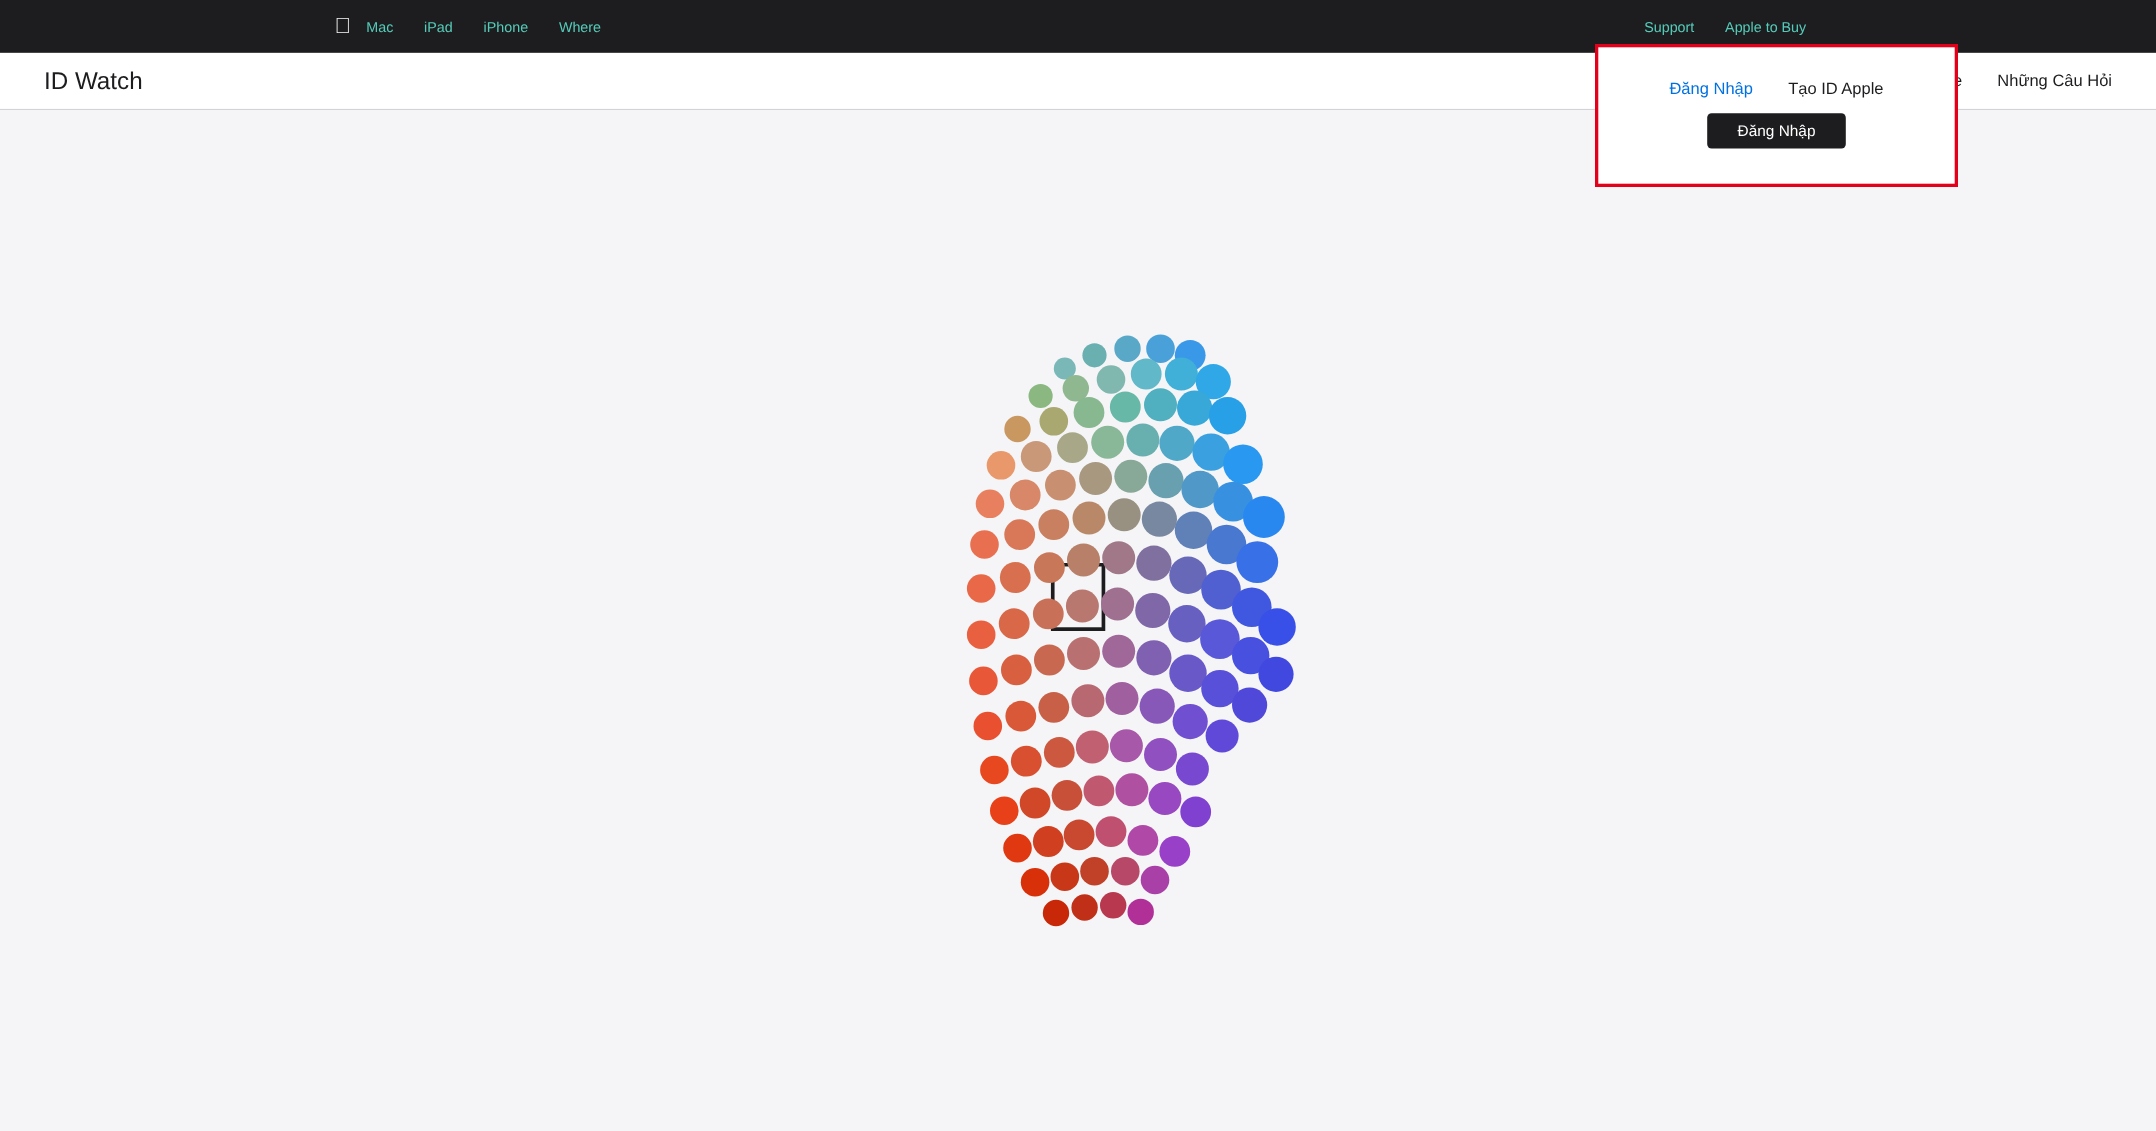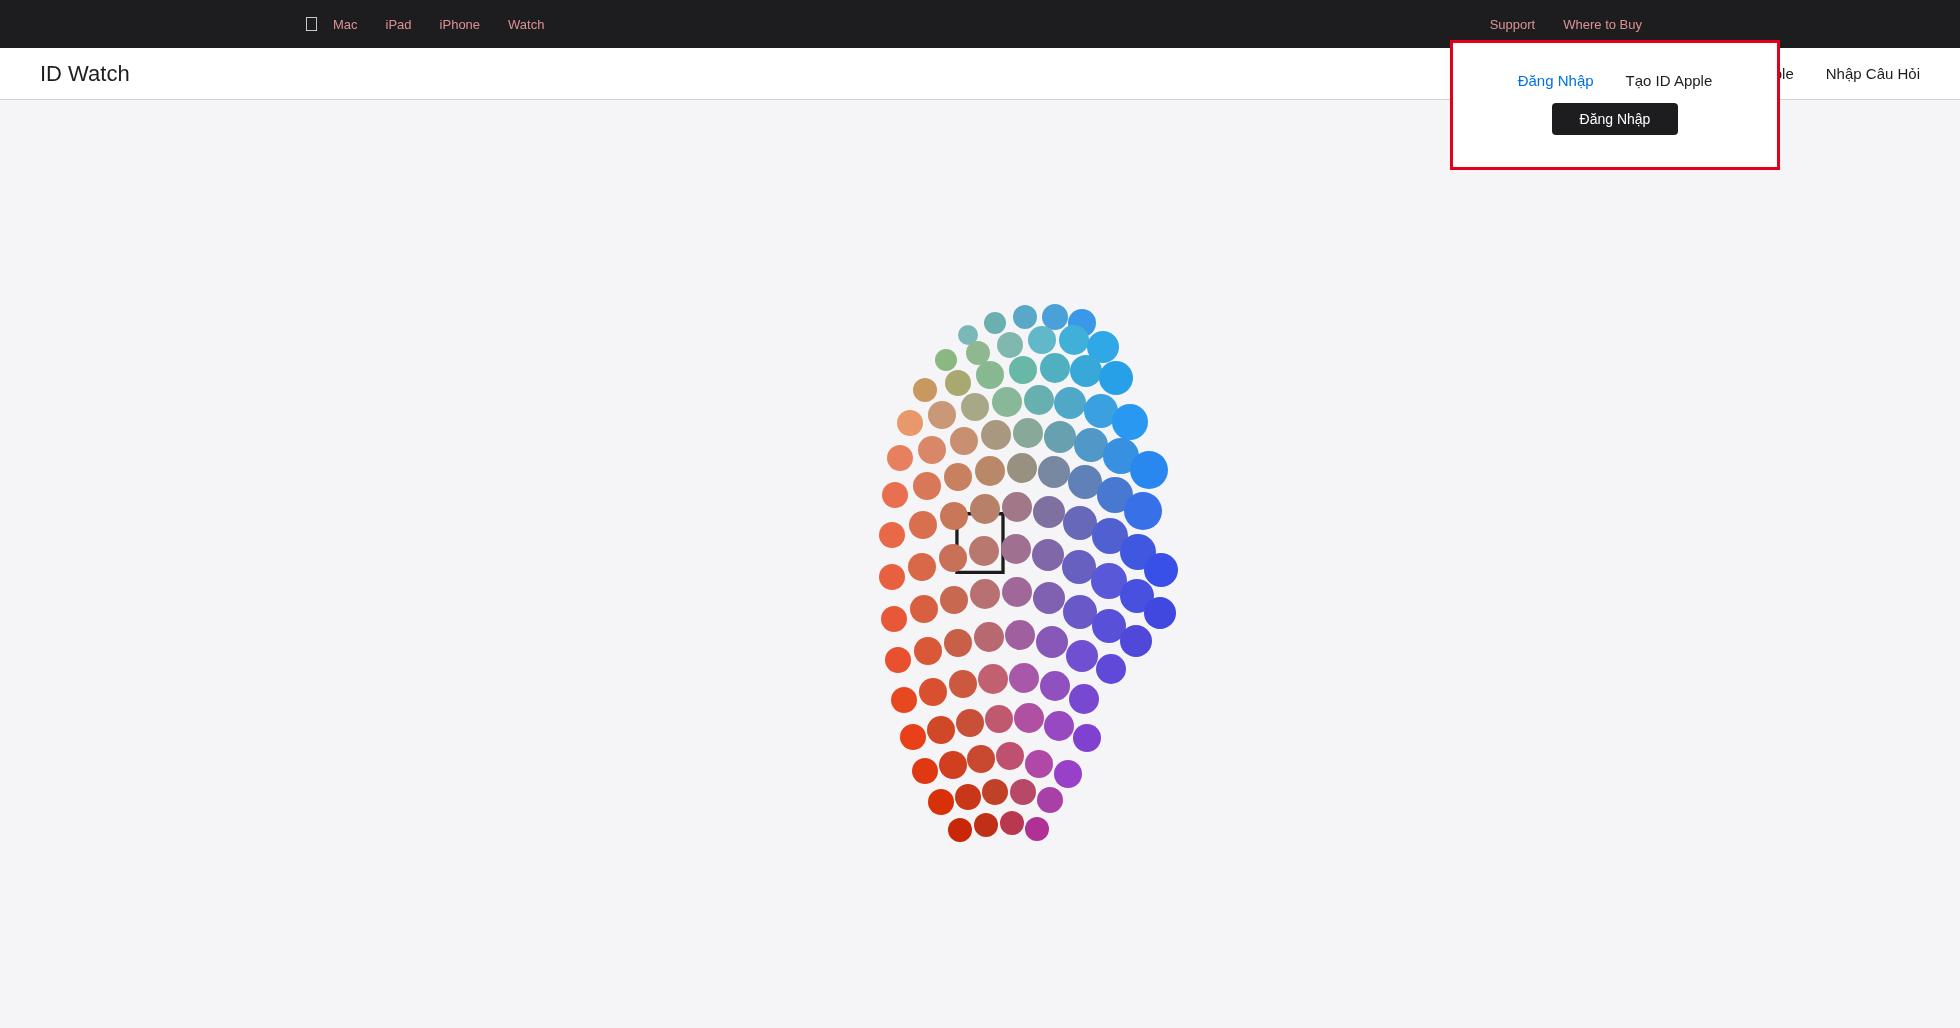--- a/index.html
+++ b/index.html
@@ -17,21 +17,21 @@
     }
     .nav-inner {
       display: flex;
       align-items: center;
       width: 100%;
       max-width: 1400px;
       justify-content: space-between;
       padding: 0 24px;
     }
     .nav-item {
-      color: #fca5a5;
+      color: #5eead4;
       font-size: 13px;
       cursor: pointer;
       padding: 0 14px;
       opacity: 0.85;
     }
     .apple-logo {
       font-size: 20px;
       color: #f5f5f7;
       cursor: pointer;
       line-height: 1;
@@ -137,34 +137,34 @@
   </style>
 </head>
 <body>
 
 <nav>
   <div class="nav-inner">
     <span class="apple-logo"></span>
     <span class="nav-item">Mac</span>
     <span class="nav-item">iPad</span>
     <span class="nav-item">iPhone</span>
-    <span class="nav-item">Watch</span>
+    <span class="nav-item">Where</span>
     <span style="flex:1"></span>
     <span class="nav-item">Support</span>
-    <span class="nav-item">Where to Buy</span>
+    <span class="nav-item">Apple to Buy</span>
   </div>
 </nav>
 
 <div class="sub-header" style="position:relative; overflow:visible;">
   <span class="sub-header-title">ID Watch</span>
 
   <div class="sub-header-actions">
     <span class="sub-header-link">Đăng Nhập</span>
     <span class="sub-header-link-plain">Tạo ID Apple</span>
-    <span class="sub-header-link-plain-right">Nhập Câu Hỏi</span>
+    <span class="sub-header-link-plain-right">Những Câu Hỏi</span>
   </div>
 
   <div class="red-box" style="position:absolute; top:-8px; right:180px; width:330px; height:130px; border:3px solid #e3001b; background:#fff; z-index:200; display:flex; flex-direction:column; align-items:center; justify-content:center; gap:14px;">
     <div style="display:flex; gap:32px; align-items:center;">
       <span class="sub-header-link">Đăng Nhập</span>
       <span class="sub-header-link-plain">Tạo ID Apple</span>
     </div>
     <button class="red-box-btn">Đăng Nhập</button>
   </div>
 </div>

